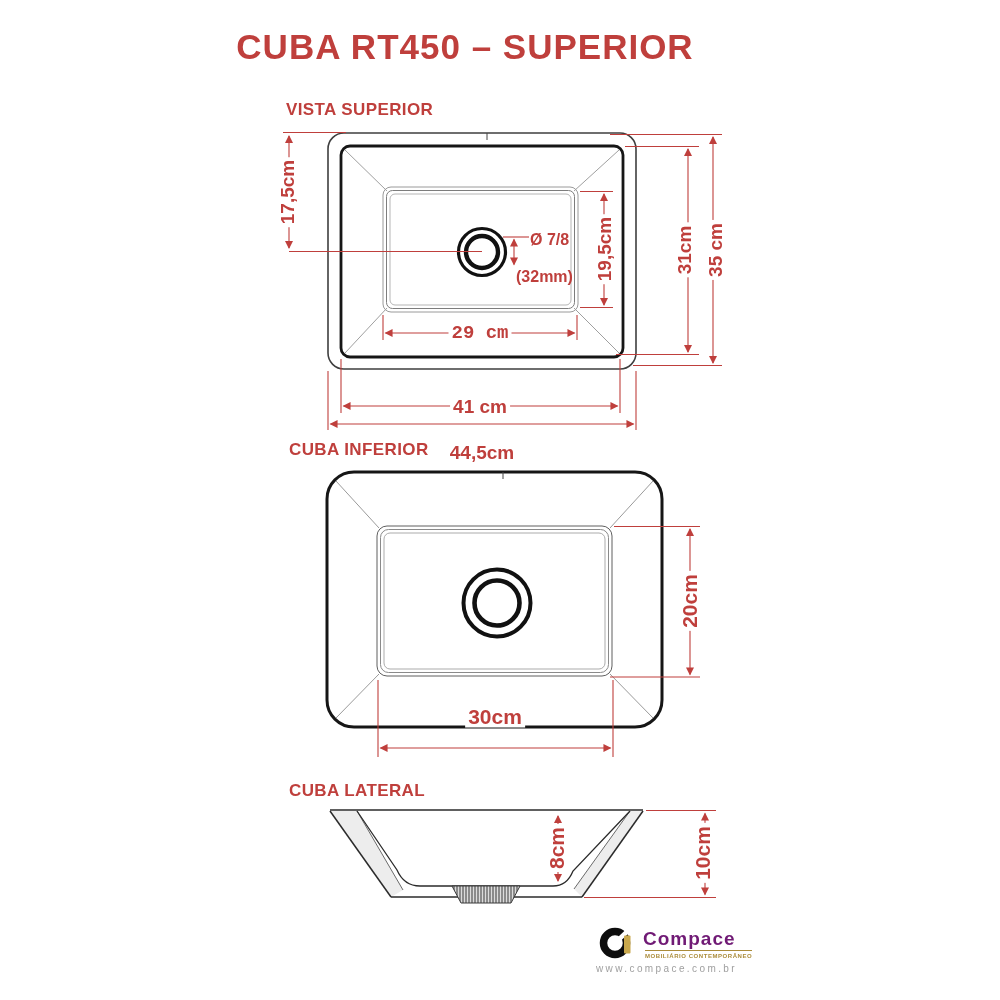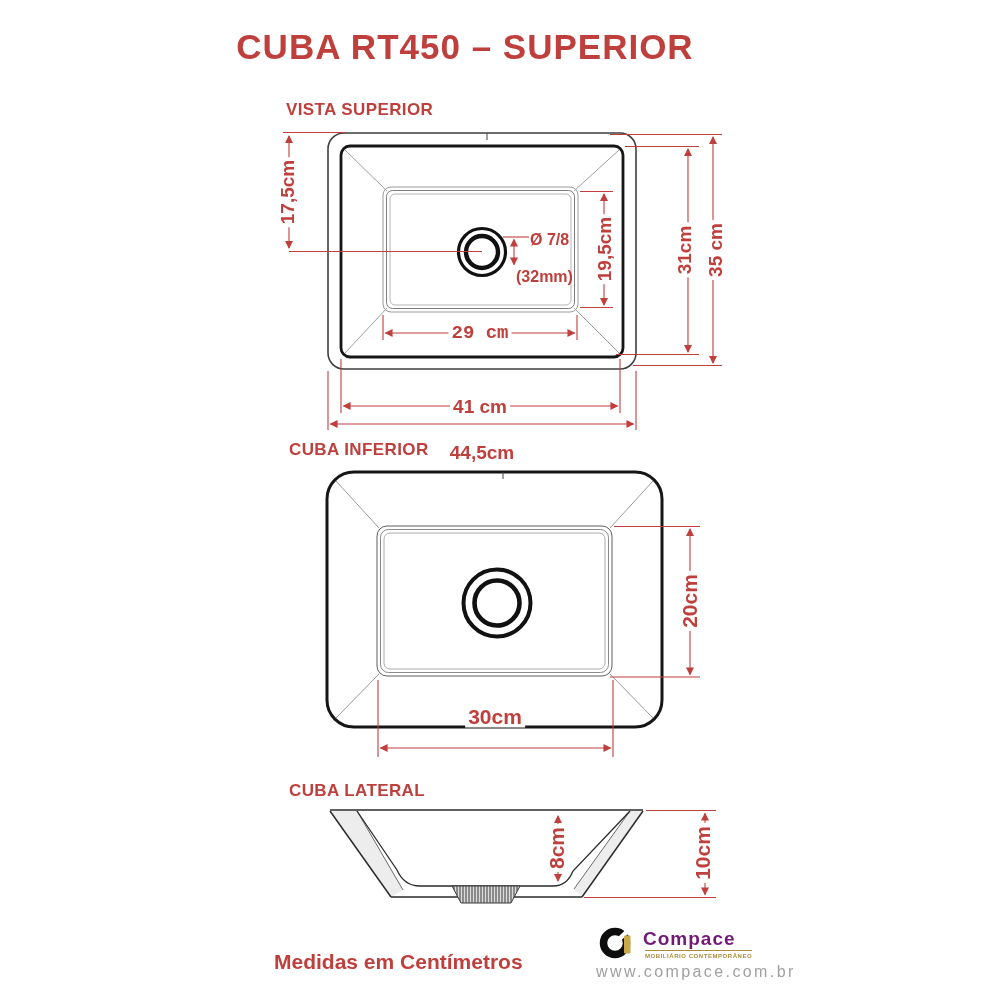--- a/index.html
+++ b/index.html
@@ -35,21 +35,21 @@
   .brand{position:absolute;left:596px;top:922px;width:160px;height:58px;}
   .brand-name{
     position:absolute;left:47px;top:6px;font-size:19px;font-weight:bold;color:#701a75;
     letter-spacing:1px;white-space:nowrap;
   }
   .brand-tagline{
     position:absolute;left:49px;top:28px;font-size:6px;font-weight:bold;color:var(--gold);
     letter-spacing:.55px;white-space:nowrap;border-top:1px solid var(--gold);padding-top:2px;
   }
   .brand-site{
-    position:absolute;left:0px;top:41px;font-size:16px;color:#a0a0a0;
+    position:absolute;left:0px;top:41px;font-size:10px;color:#a0a0a0;
     letter-spacing:2.4px;white-space:nowrap;
   }
 </style>
 </head>
 <body>
 
 <div class="canvas">
 
   <svg width="1000" height="1000" viewBox="0 0 1000 1000">
     <defs>
@@ -186,21 +186,20 @@
   <div class="dim" style="left:482px;top:424px;margin-top:28px;">44,5cm</div>
 
   <div class="viewlabel" style="left:289px;top:440px;">CUBA INFERIOR</div>
   <div class="dim rot" style="left:689px;top:601px;font-size:21px;">20cm</div>
   <div class="dim" style="left:495px;top:716px;font-size:21px;">30cm</div>
 
   <div class="viewlabel" style="left:289px;top:781px;">CUBA LATERAL</div>
   <div class="dim rot" style="left:556px;top:848px;font-size:21px;">8cm</div>
   <div class="dim rot" style="left:702px;top:853px;font-size:21px;">10cm</div>
 
-  <div class="footer-note">Medidas em Centímetros</div>
 
   <div class="brand">
     <svg width="44" height="40" style="left:3px;top:3px;">
       <circle cx="16" cy="18" r="11.5" stroke="#0d0d0d" stroke-width="7.5" fill="none"></circle>
       <line x1="16" y1="18" x2="33" y2="2" stroke="#ffffff" stroke-width="4.5"></line>
       <rect x="25" y="10.5" width="6.5" height="18" rx="1" fill="#c9a84c"></rect>
     </svg>
     <div class="brand-name">Compace</div>
     <div class="brand-tagline">MOBILIÁRIO CONTEMPORÂNEO</div>
     <div class="brand-site">www.compace.com.br</div>

